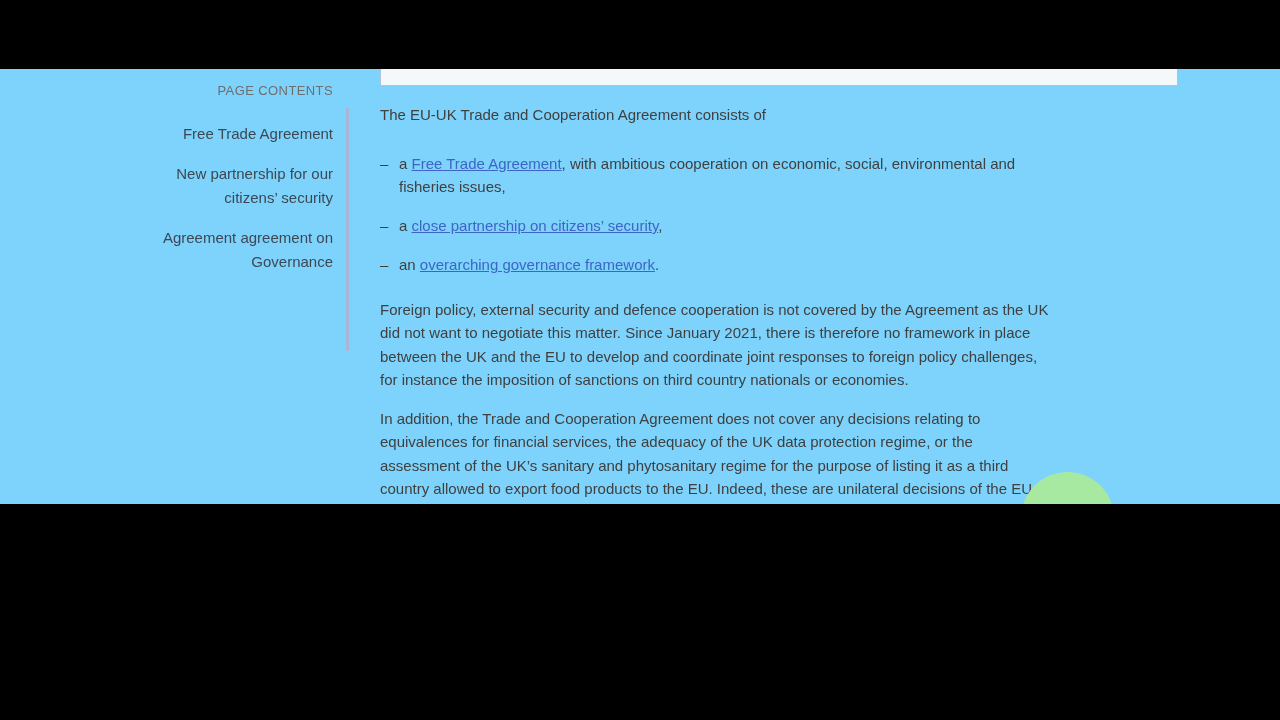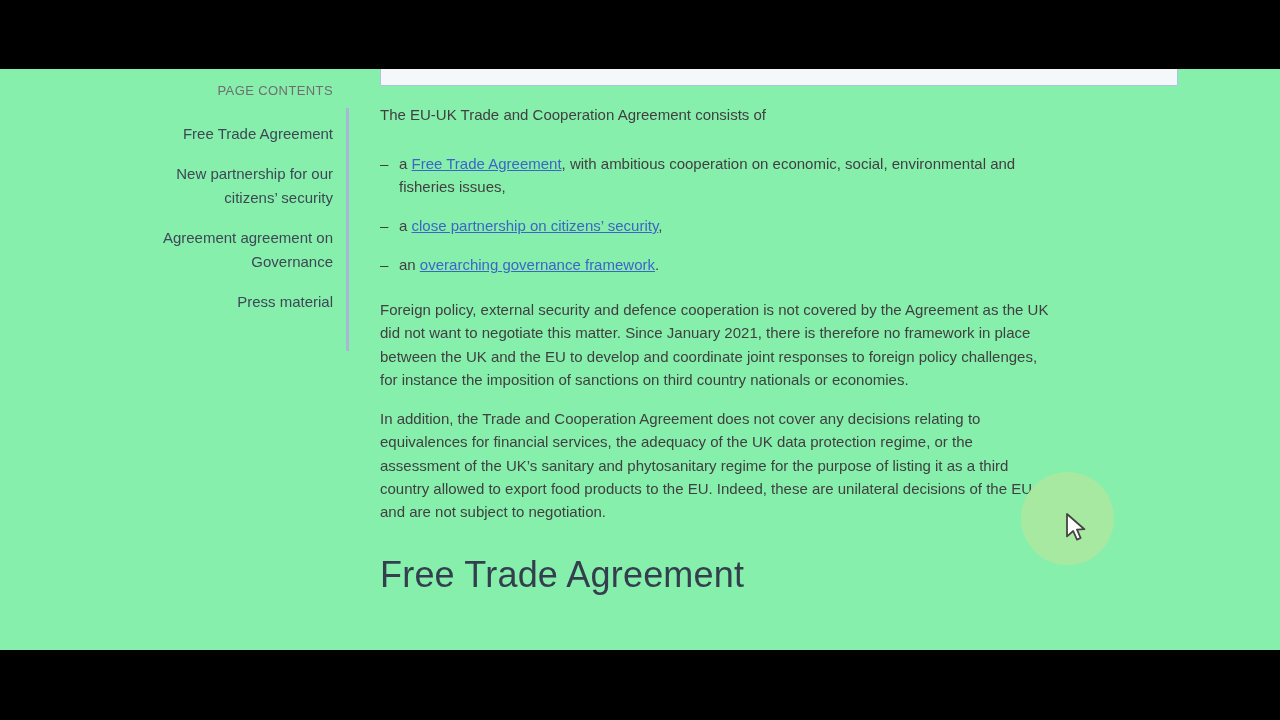--- a/index.html
+++ b/index.html
@@ -1,22 +1,22 @@
 <!DOCTYPE html>
 <html><head>
 <meta charset="utf-8">
 <title>EU-UK Trade and Cooperation Agreement</title>
 <style>
   html, body { margin: 0; padding: 0; }
   body { background: #000; }
   .page {
     position: relative;
     width: 1280px;
-    height: 720px;
-    background: #86efac;
+    height: 504px;
+    background: #7dd3fc;
     overflow: hidden;
     font-family: "Liberation Sans", sans-serif;
     color: #404040;
   }
   .letterbox {
     position: absolute;
     left: 0;
     width: 1280px;
     background: #000000;
     z-index: 6;
@@ -147,21 +147,20 @@
 <div class="page">
 
   <div class="letterbox top"></div>
 
   <aside class="sidebar">
     <div class="contents-label">PAGE CONTENTS</div>
     <nav class="sidebar-nav">
       <a class="sidebar-item" href="#">Free Trade Agreement</a>
       <a class="sidebar-item" href="#">New partnership for our citizens’ security</a>
       <a class="sidebar-item" href="#">Agreement agreement on Governance</a>
-      <a class="sidebar-item" href="#">Press material</a>
     </nav>
   </aside>
 
   <div class="sidebar-divider"></div>
 
   <main class="main">
 
     <div class="infobox"></div>
 
     <p class="intro">The EU-UK Trade and Cooperation Agreement consists of</p>

